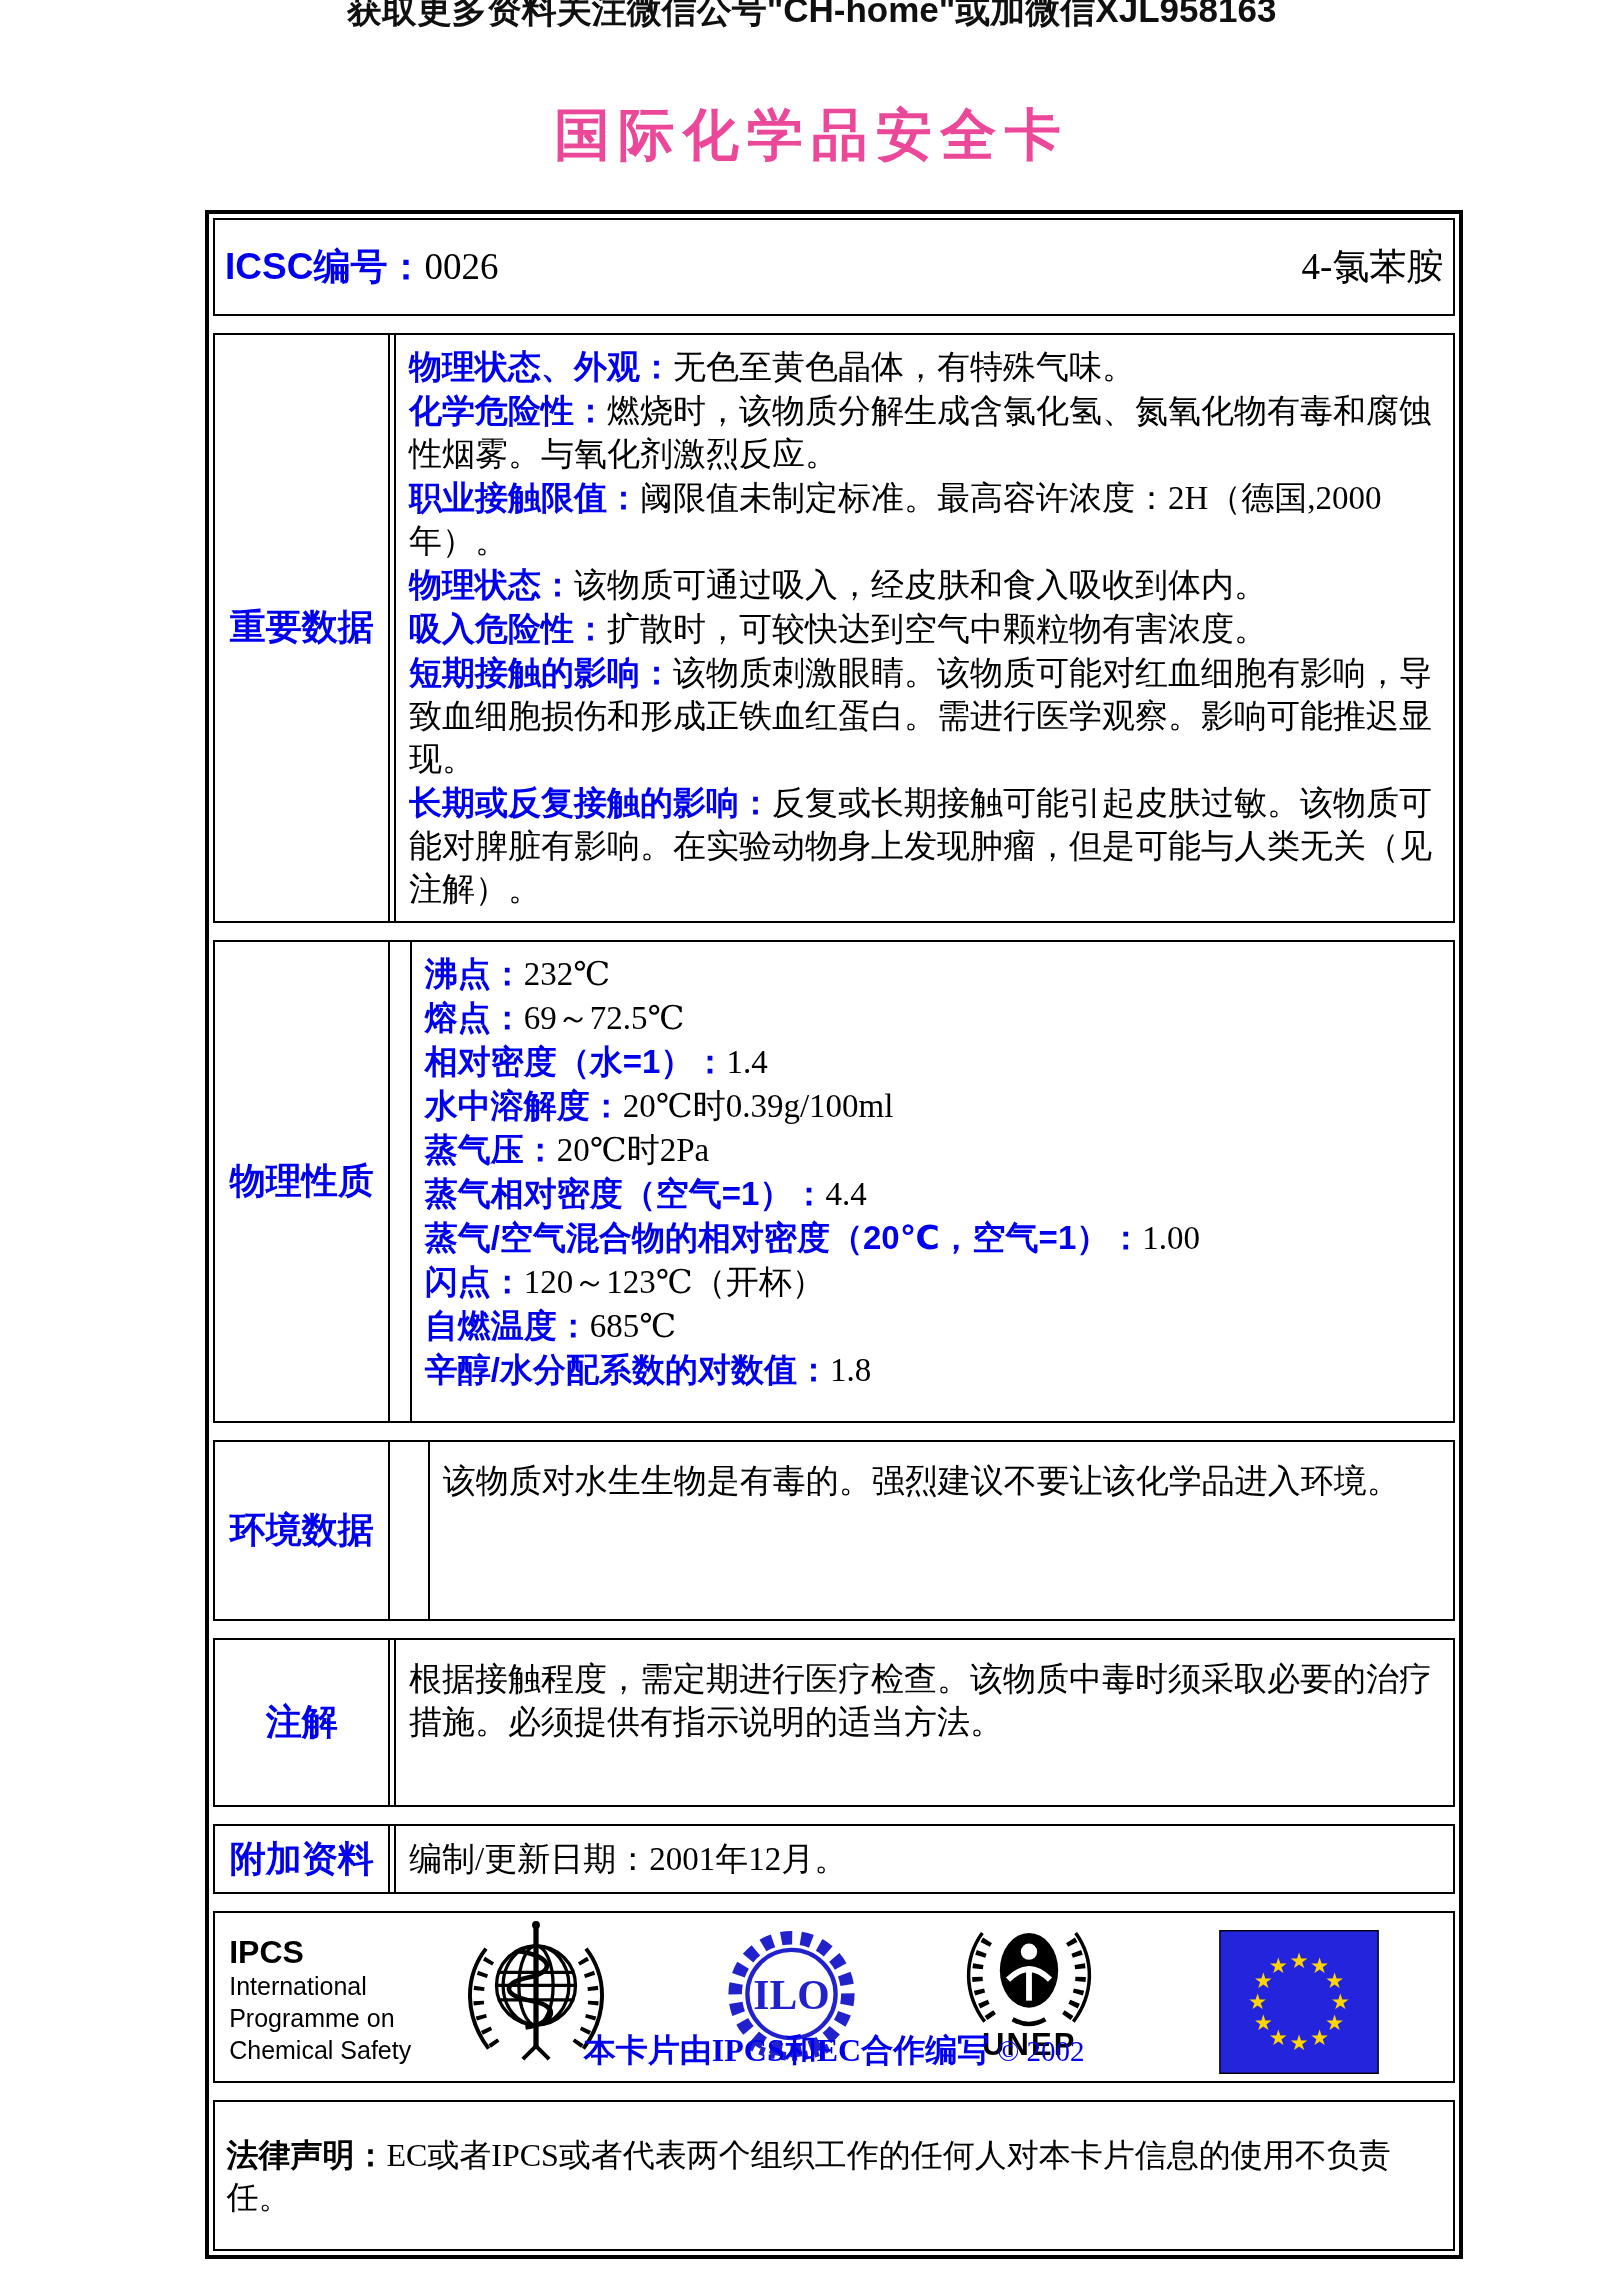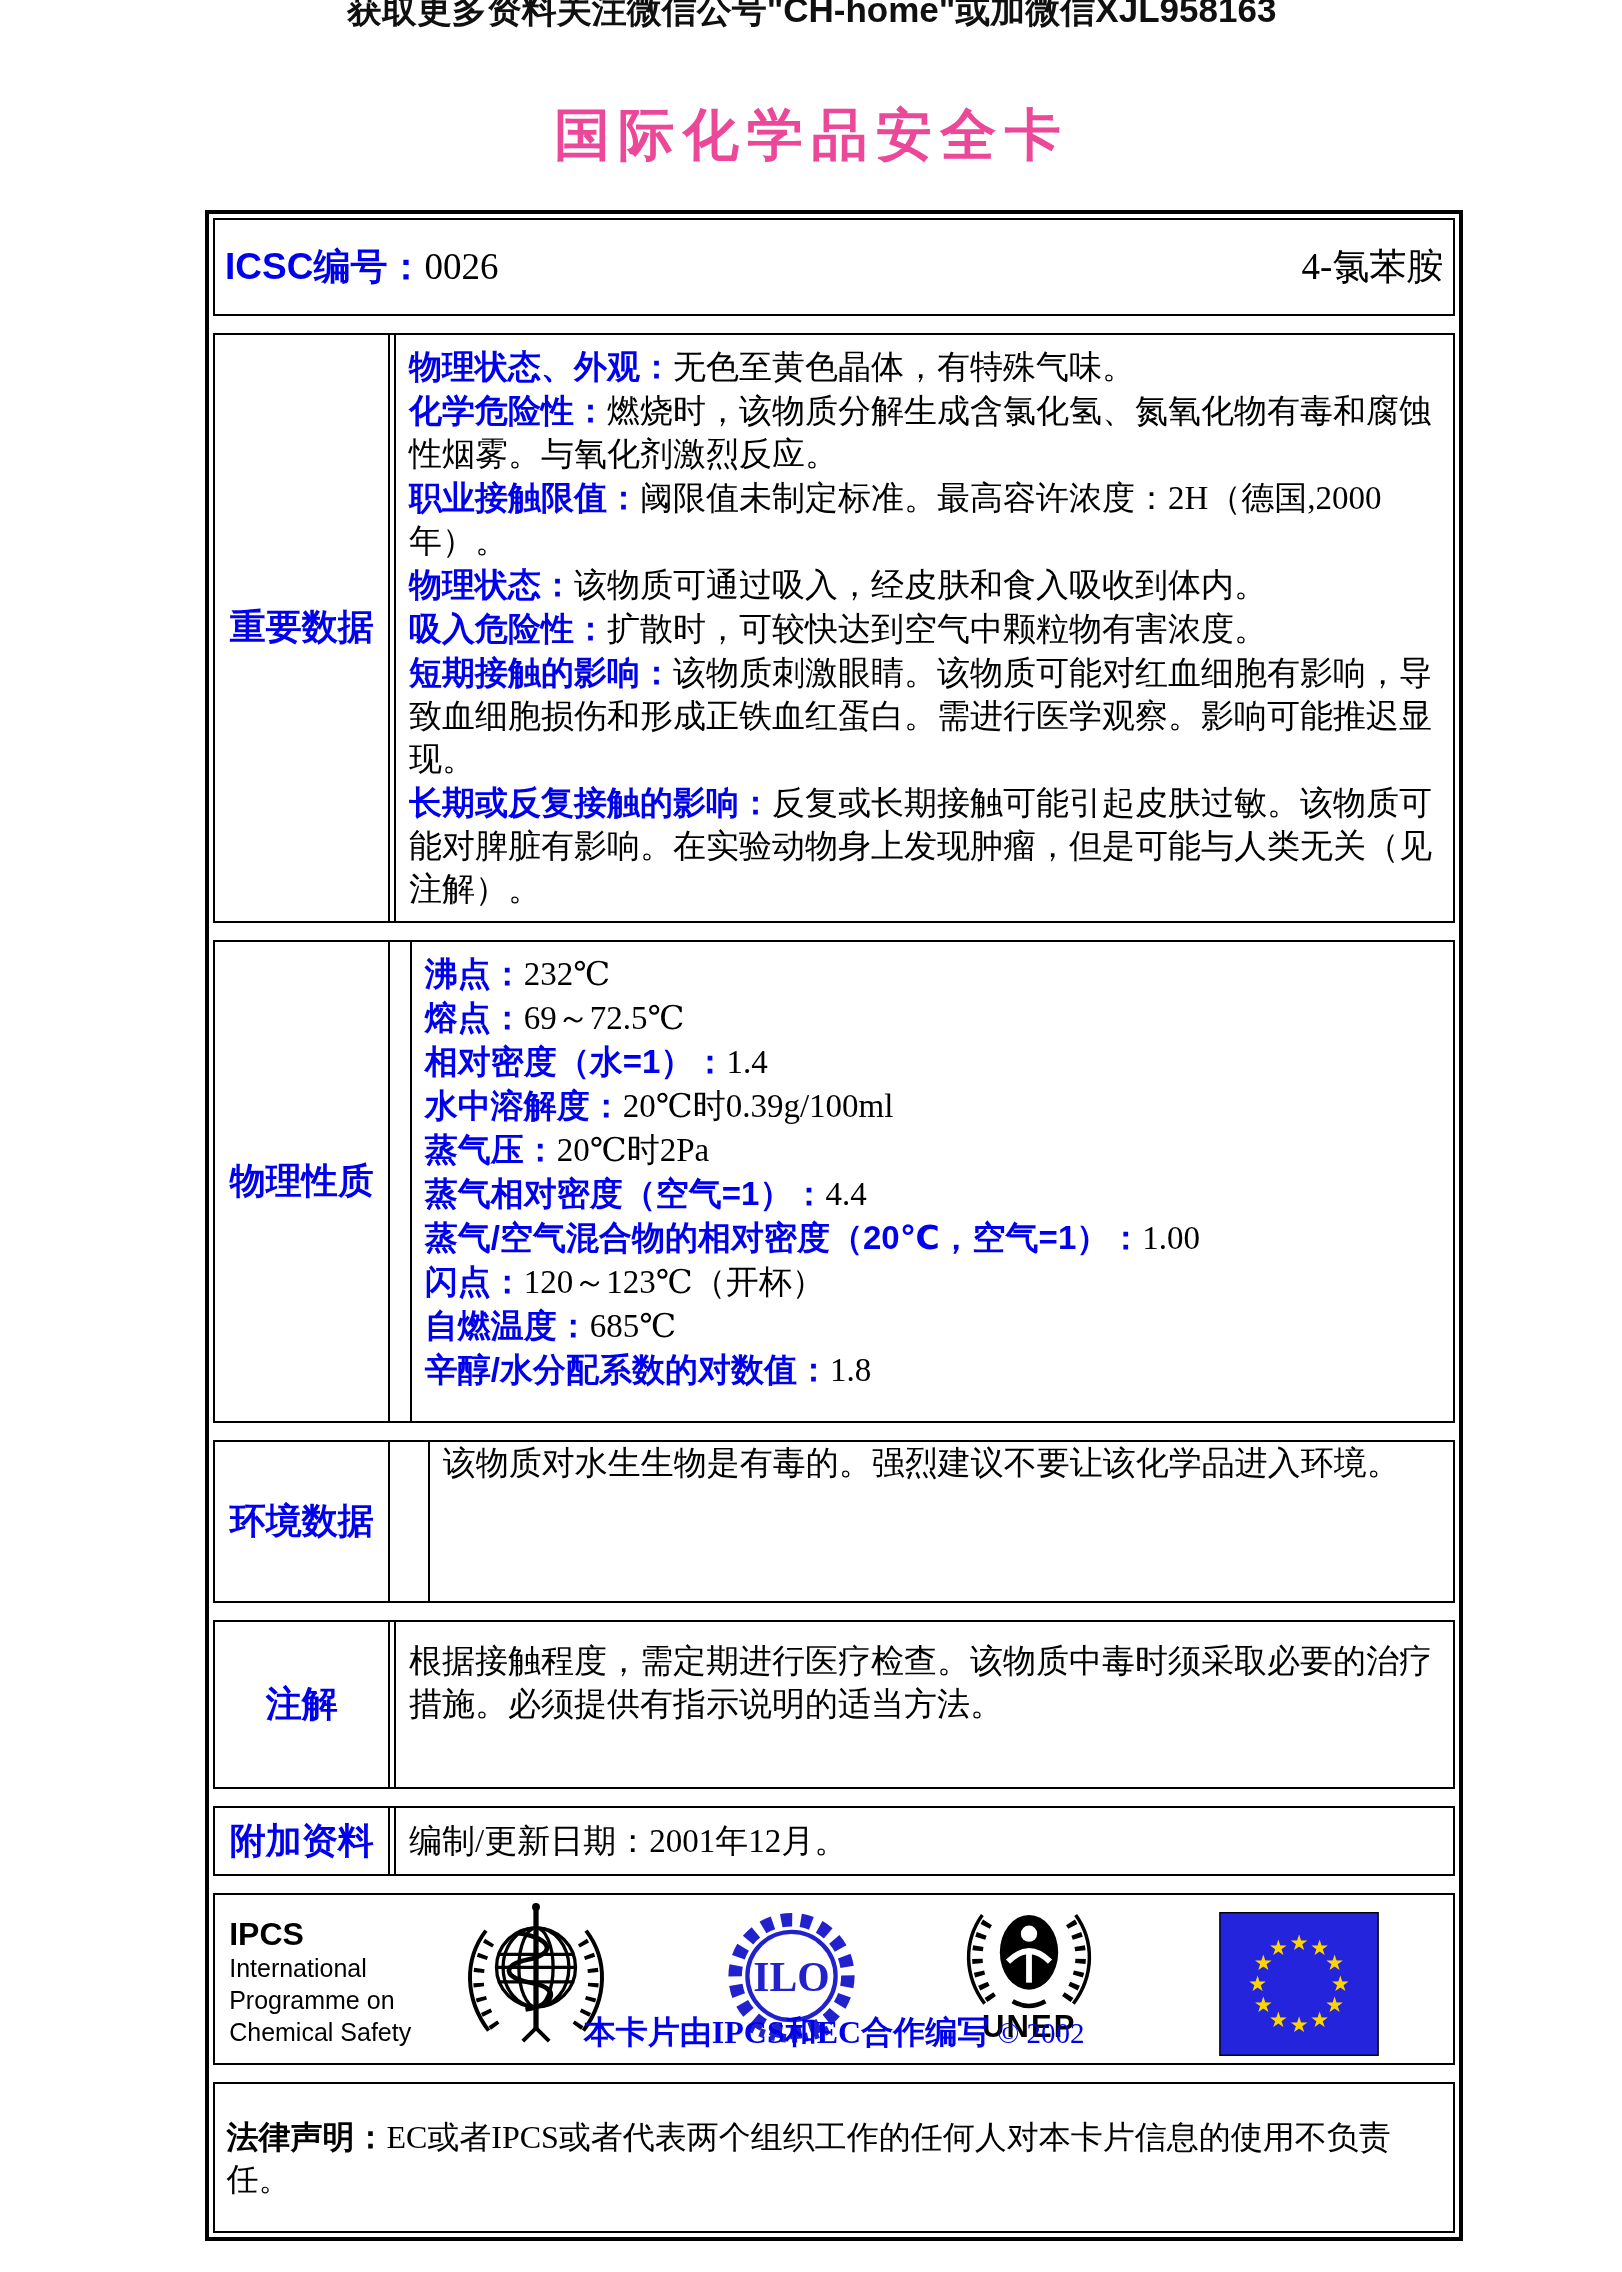--- a/index.html
+++ b/index.html
@@ -26,21 +26,21 @@
   .blue-label{color:#0000ee;font-family:"Liberation Sans","DejaVu Sans",sans-serif;font-weight:600;}
   .chem-name{font-size:37px;color:#000;}
   .label-cell{flex:0 0 173px;border-right:2.1px solid #000;display:flex;align-items:center;justify-content:center;text-align:center;}
   .label-cell .row-label{font-size:36px;}
   .content-cell{flex:1;border-left:2.1px solid #000;margin-left:4.2px;padding:9.8px 12.6px;font-size:33px;line-height:43px;}
   .item{display:block;}
   .ilabel{color:#0000ee;font-family:"Liberation Sans","DejaVu Sans",sans-serif;font-weight:600;}
   .itext{color:#000;}
   .h-important{min-height:547px;}
   .h-physical{min-height:460px;margin-left:20px;}
-  .h-env{min-height:149px;padding-top:0;margin-left:38px;}
+  .h-env{min-height:149px;padding-top:18px;margin-left:38px;}
   .h-notes{min-height:137px;padding-top:18px;}
   .h-add{min-height:55px;display:flex;align-items:center;padding-top:5.6px;padding-bottom:5.6px;}
   .logos-cell{position:relative;min-height:168px;flex:1;}
   .ipcs-block{position:absolute;left:14px;top:21px;font-family:"Liberation Sans","DejaVu Sans",sans-serif;color:#000;}
   .ipcs-acronym{font-weight:bold;font-size:32px;line-height:36px;}
   .ipcs-line{font-size:25px;line-height:32px;}
   .logo{position:absolute;}
   .logo-who{left:242px;top:4.2px;}
   .logo-ilo{left:503px;top:9.8px;}
   .logo-unep{left:744px;top:5.6px;text-align:center;}

